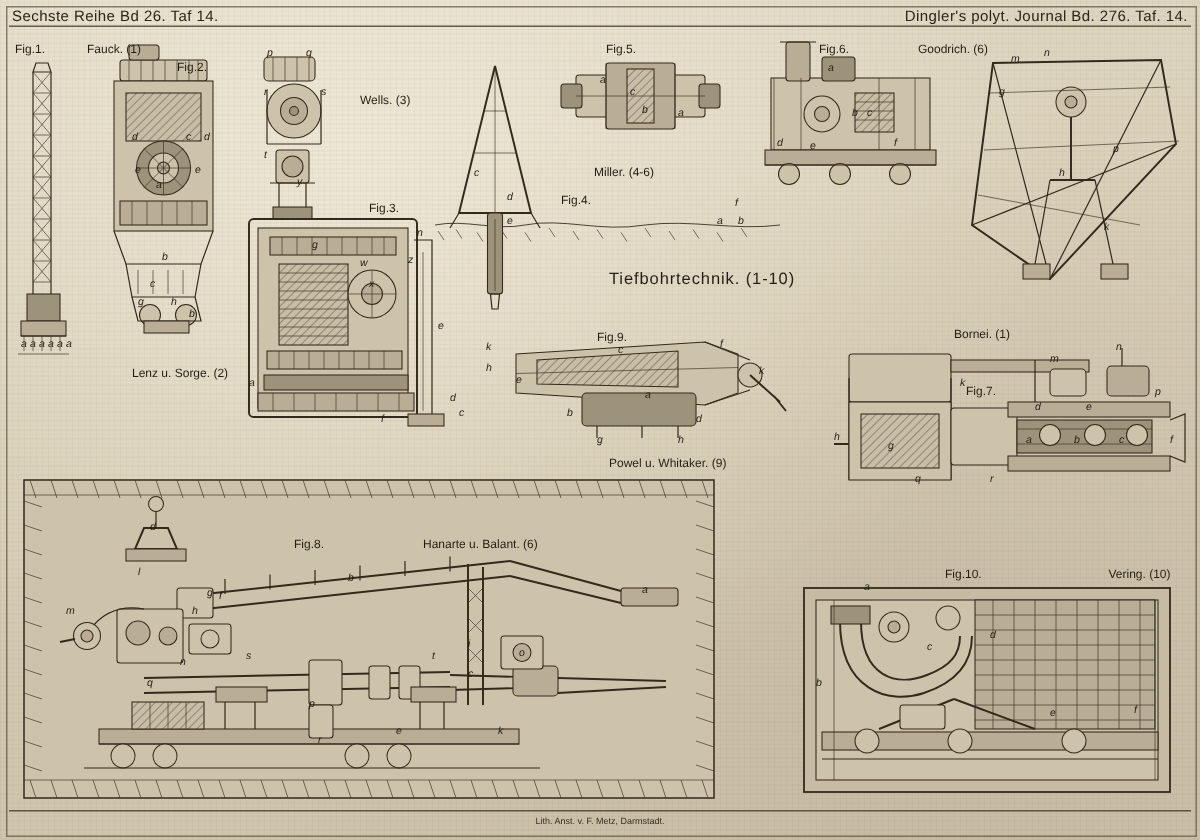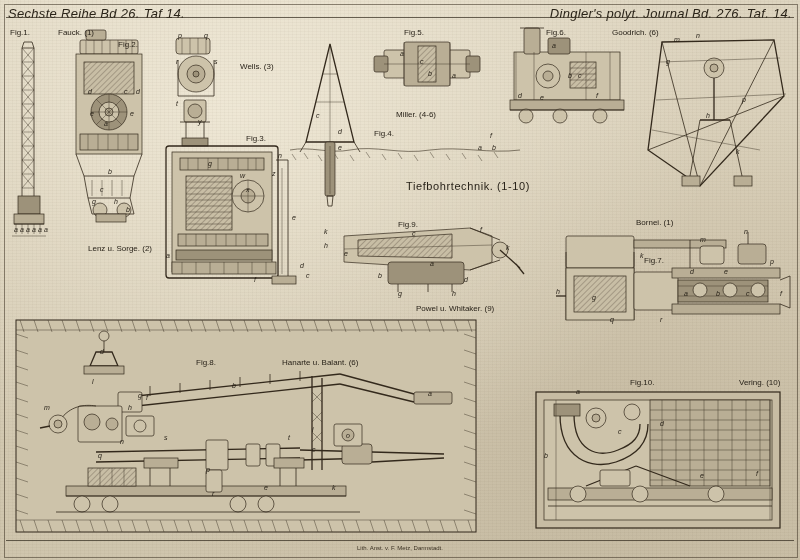--- a/index.html
+++ b/index.html
@@ -18,23 +18,22 @@
       linear-gradient(180deg,#ded5c0 0%, #d7cdb6 40%, #cfc5ad 100%);
   }
   .grain{
     position:absolute;inset:0;
     background-image:
       repeating-linear-gradient(0deg, rgba(90,75,50,0.035) 0px, rgba(90,75,50,0.035) 1px, rgba(0,0,0,0) 1px, rgba(0,0,0,0) 3px),
       repeating-linear-gradient(90deg, rgba(90,75,50,0.03) 0px, rgba(90,75,50,0.03) 1px, rgba(0,0,0,0) 1px, rgba(0,0,0,0) 4px);
     pointer-events:none;
   }
   .hdr{
-    position:absolute;top:6px;font-size:13px;letter-spacing:0.3px;color:#2b2419;
+    position:absolute;top:6px;font-size:10px;letter-spacing:0.3px;color:#2b2419;
     white-space:nowrap;
-    font-style:italic;
   }
   .hdr.left{left:8px;}
   .hdr.right{right:8px;}
   .rule{
     position:absolute;left:6px;right:6px;top:17px;height:1px;background:#3a3124;opacity:.75;
   }
   .rule.bottom{top:540px;}
   .frame{
     position:absolute;left:4px;top:4px;width:792px;height:552px;
     border:1px solid rgba(60,50,35,.55);
@@ -343,21 +342,21 @@
   <div class="lbl" style="left:546px;top:28px;">Fig.6.</div>
   <div class="lbl" style="left:612px;top:28px;">Goodrich. (6)</div>
 
   <div class="lbl" style="left:636px;top:218px;">Bornei. (1)</div>
   <div class="lbl" style="left:644px;top:256px;">Fig.7.</div>
 
   <div class="lbl" style="left:196px;top:358px;">Fig.8.</div>
   <div class="lbl" style="left:282px;top:358px;">Hanarte u. Balant. (6)</div>
 
   <div class="lbl" style="left:398px;top:220px;">Fig.9.</div>
-  <div class="lbl" style="left:374px;top:304px;padding-left:42px;">Powel u. Whitaker. (9)</div>
+  <div class="lbl" style="left:364px;top:304px;padding-left:42px;">Powel u. Whitaker. (9)</div>
 
   <div class="lbl" style="left:630px;top:378px;">Fig.10.</div>
   <div class="lbl" style="left:739px;top:378px;">Vering. (10)</div>
 
   <div class="lbl big" style="left:406px;top:180px;">Tiefbohrtechnik. (1-10)</div>
 
   <div>
     <span class="lbl it" style="left:14px;top:226px;">a</span>
     <span class="lbl it" style="left:20px;top:226px;">a</span>
     <span class="lbl it" style="left:26px;top:226px;">a</span>

